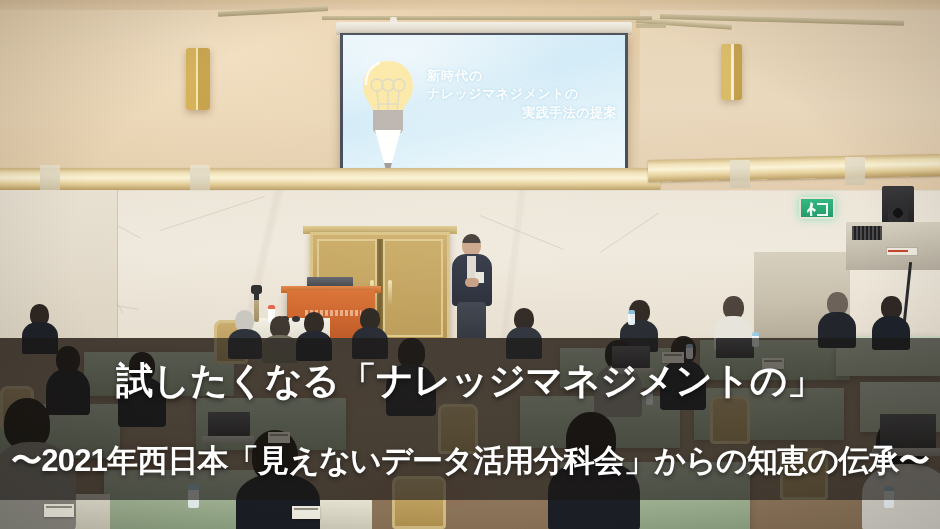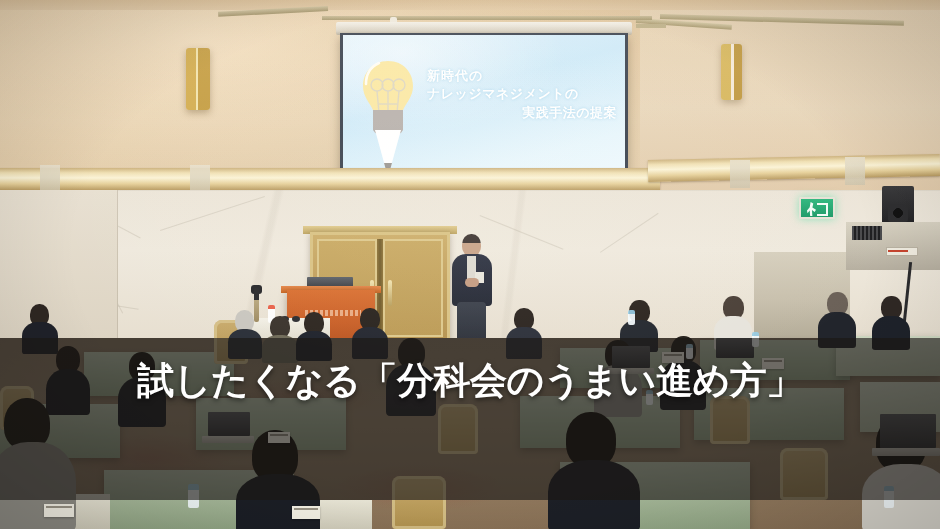--- a/index.html
+++ b/index.html
@@ -557,15 +557,16 @@
   <div class="smallbottle" style="left:752px;top:332px;"></div>
   <div class="smallbottle" style="left:646px;top:390px;"></div>
   <div class="smallbottle" style="left:884px;top:486px;height:22px;width:10px;"></div>
   <div class="smallbottle" style="left:188px;top:484px;height:24px;width:11px;"></div>
   <div class="smallbottle" style="left:628px;top:310px;"></div>
 
   <div class="haze"></div>
   <div class="vignette"></div>
 
   <div class="band"></div>
-  <div class="band-title">試したくなる「分科会のうまい進め方」</div>
+  <div class="band-title">試したくなる「ナレッジマネジメントの」</div>
+  <div class="band-sub">〜2021年西日本「見えないデータ活用分科会」からの知恵の伝承〜</div>
 
 </div>
 
 </body></html>

